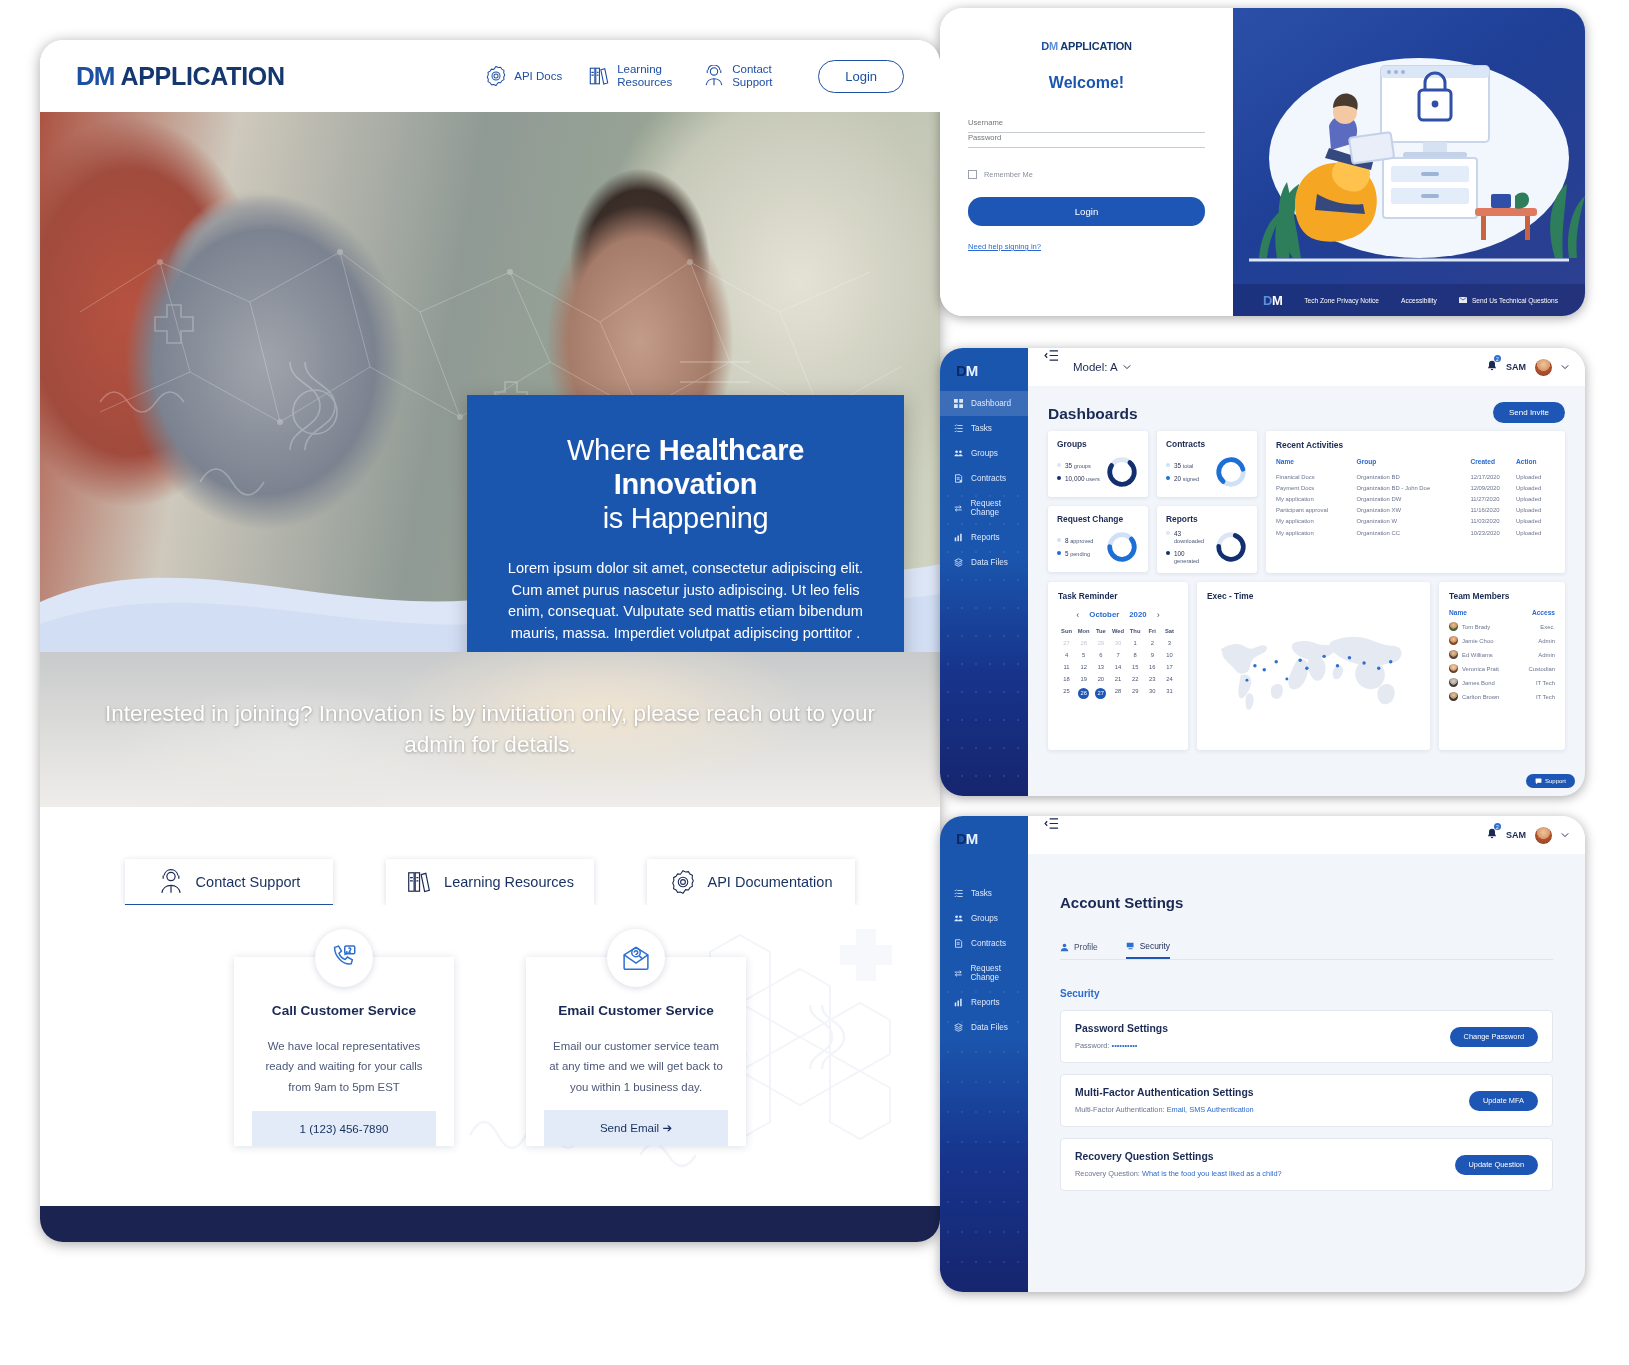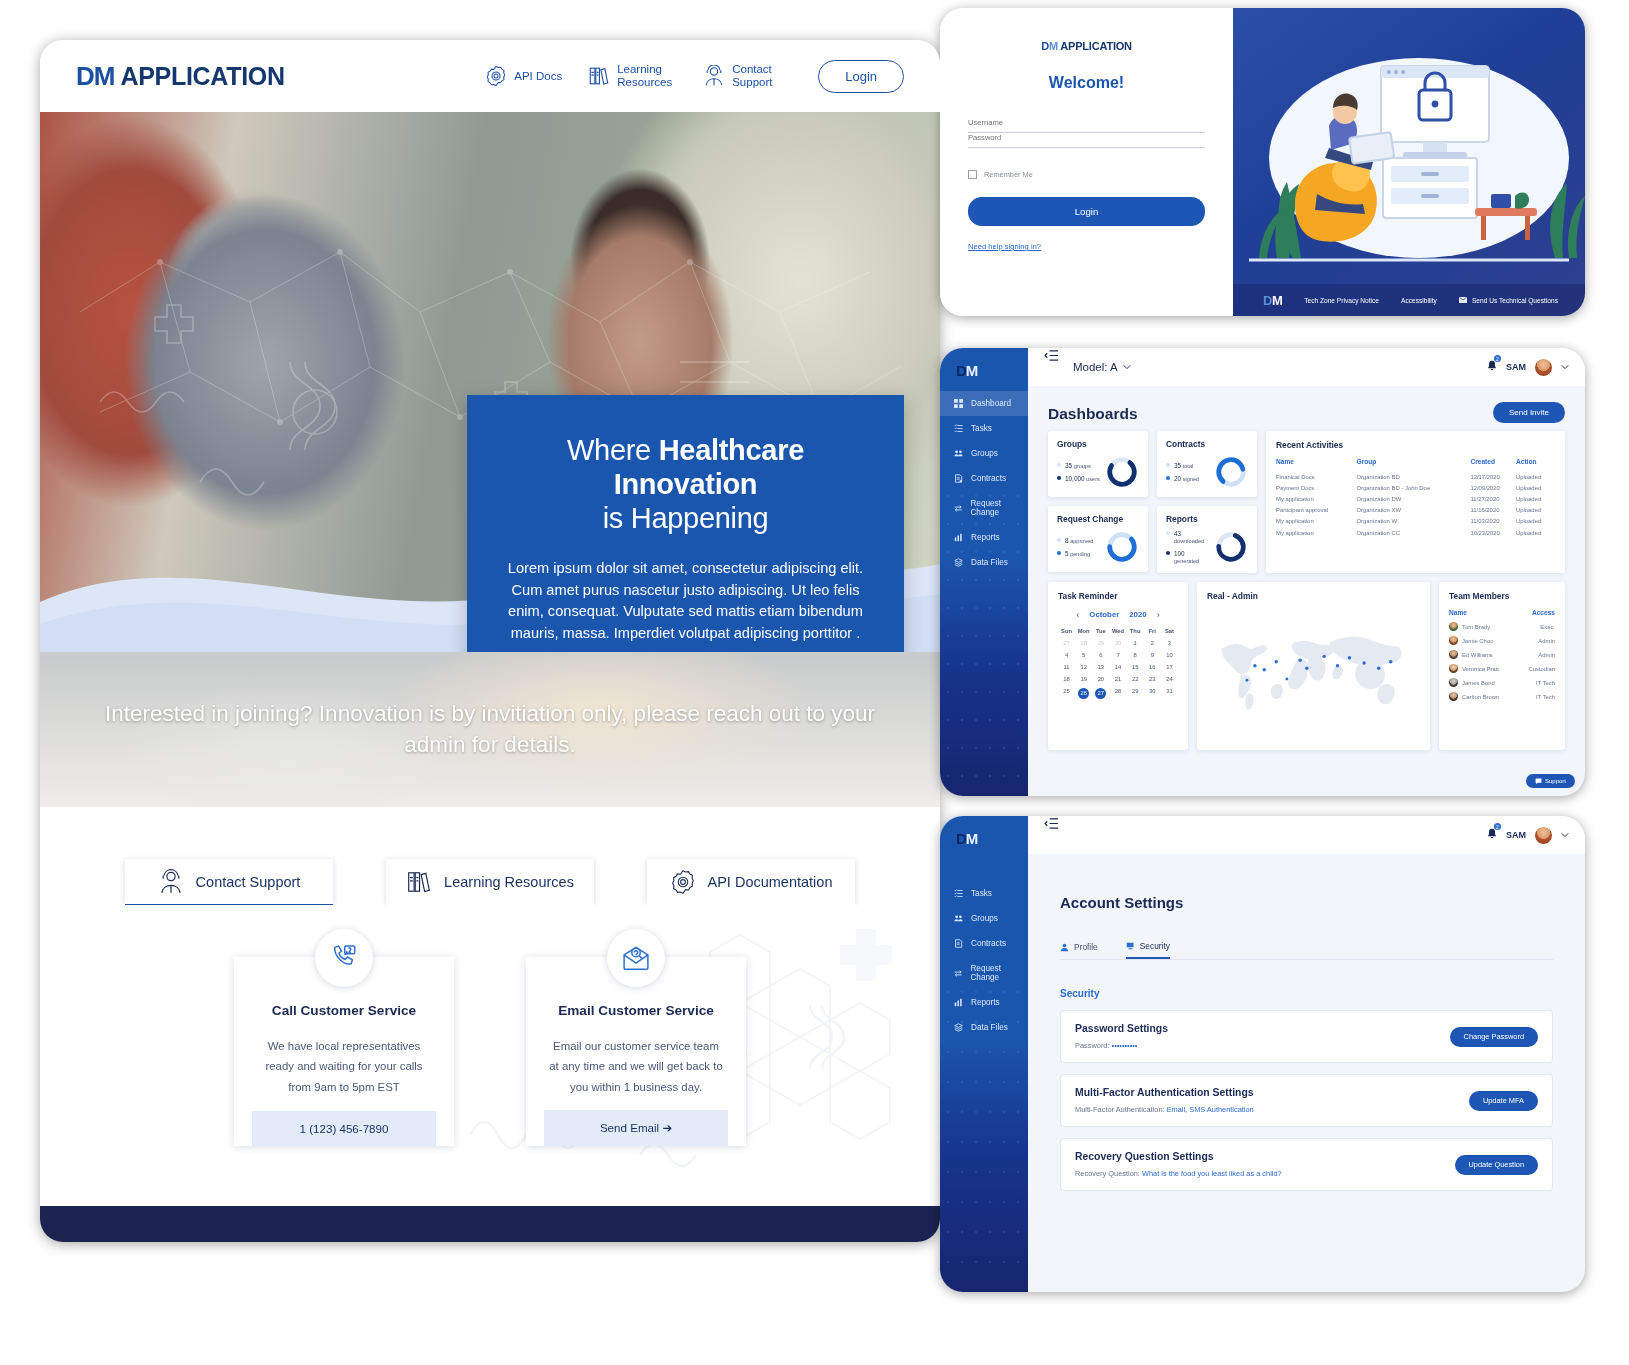--- a/index.html
+++ b/index.html
@@ -949,21 +949,21 @@
             <div class="cal-d sel"><span>26</span></div>
             <div class="cal-d sel"><span>27</span></div>
             <div class="cal-d">28</div>
             <div class="cal-d">29</div>
             <div class="cal-d">30</div>
             <div class="cal-d">31</div>
           </div>
         </div>
 
         <div class="card" style="flex:1">
-          <div class="card-title">Real - Admin</div>
+          <div class="card-title">Exec - Time</div>
           <svg width="100%" height="132" viewBox="0 0 320 132" style="margin-top:4px">
             <g fill="#e5eaf2">
               <path d="M20 34c8-6 20-10 30-8 8 2 12 8 20 6 6-2 12-6 18-4 4 2 2 8-2 10-6 4-14 6-18 12-4 6-2 14-8 18-6 4-14 2-18-4-6-8-14-12-18-20-2-6 0-8-4-10z"></path>
               <path d="M52 72c6-2 12 0 14 6 2 8-2 16-6 22-4 6-10 10-12 4-2-8 0-18 2-26 0-4 0-5 2-6z"></path>
               <path d="M62 100c4-2 8 2 8 8s-2 14-6 16c-4 2-6-4-6-10s0-12 4-14z"></path>
               <path d="M130 24c10-4 22-4 32 0 8 4 16 2 24 4 6 2 6 8 2 12-6 6-16 6-24 8-10 2-20 0-28-6-6-4-12-12-6-18z"></path>
               <path d="M138 48c8-2 14 4 14 12 0 10-4 22-10 28-6 6-14 8-18 2-4-8 0-18 4-26 4-8 6-14 10-16z"></path>
               <path d="M160 44c6-2 12 2 16 8 4 8 2 18-2 24-4 6-12 6-16 0-6-8-8-18-6-26 0-4 4-6 8-6z"></path>
               <path d="M190 20c16-6 36-8 52-2 12 4 24 10 36 10 10 0 16 6 14 14-2 10-14 12-24 14-16 4-32 2-48-2-12-4-24-10-32-18-6-6-6-12 2-16z"></path>
               <path d="M238 50c12-2 24 4 28 14 4 12-2 24-12 28-12 4-26-2-30-14-4-12 2-26 14-28z"></path>

